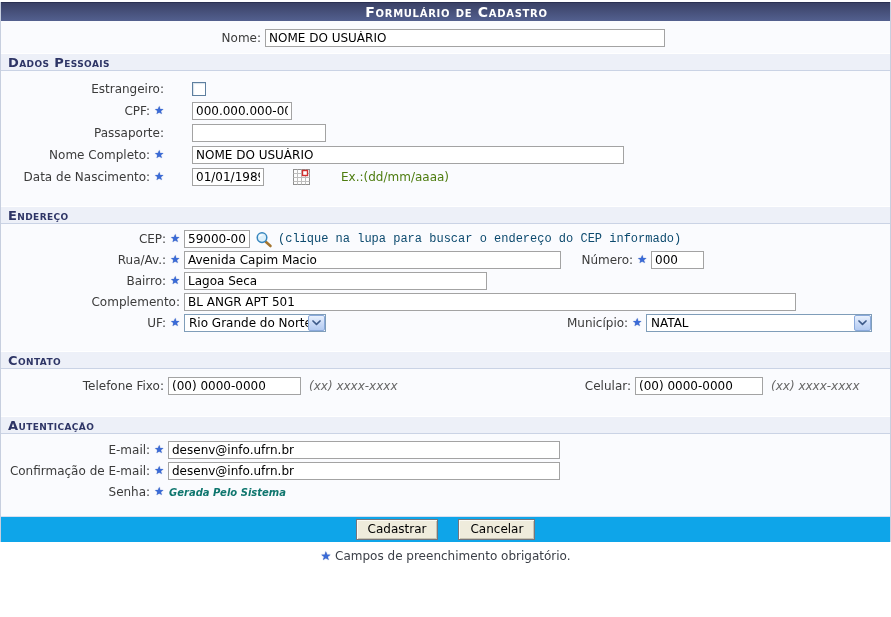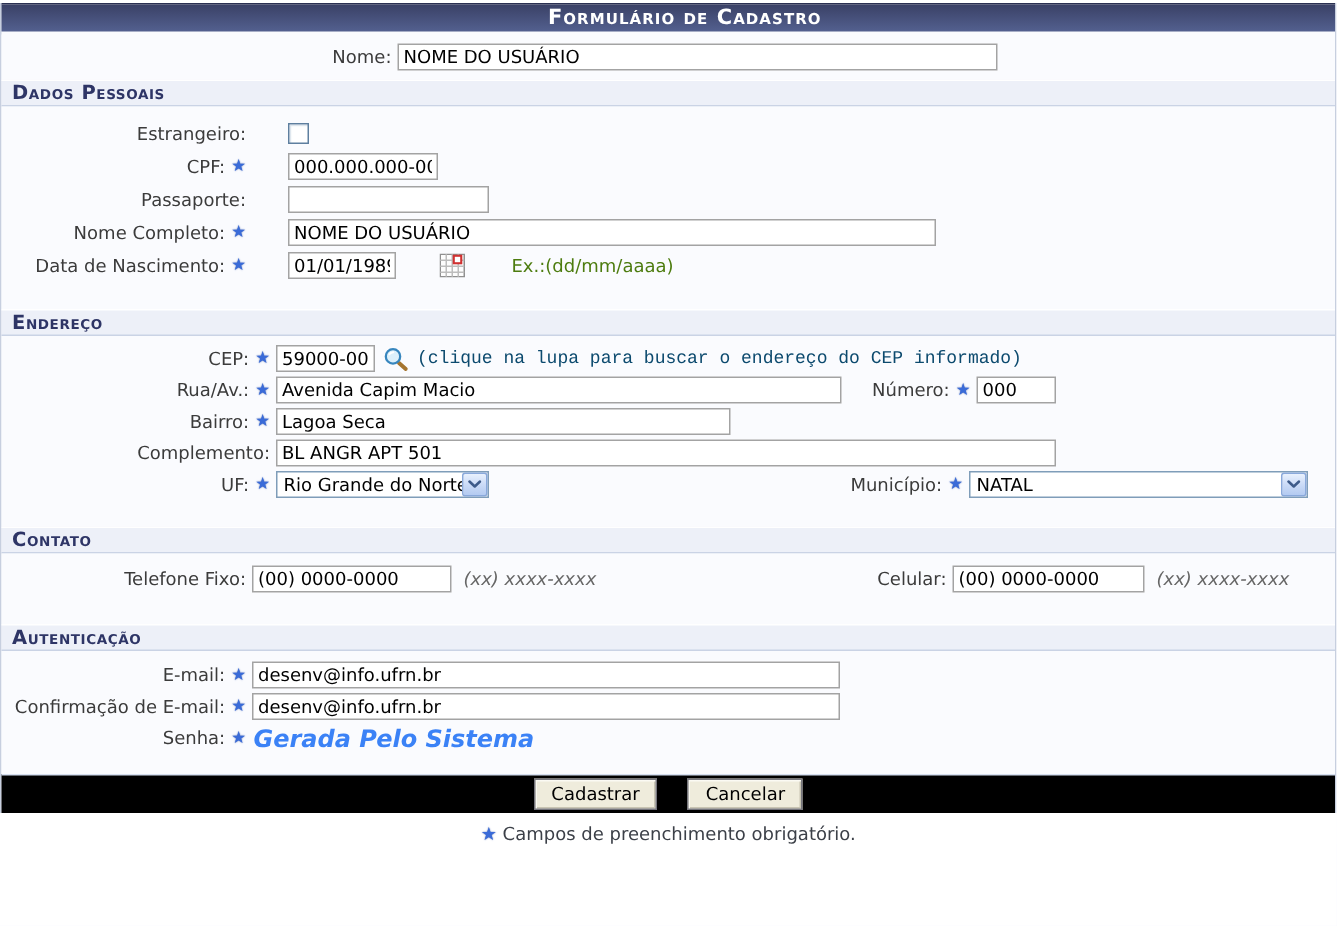--- a/index.html
+++ b/index.html
@@ -60,23 +60,23 @@
     border:1px solid #7F9DB9; display:flex; align-items:center;
   }
   .xp-select .val { flex:1; padding:0 4px; color:#000; white-space:nowrap; overflow:hidden; }
   .xp-arrow {
     width:17px; height:16px; margin:0; flex:none;
     background:linear-gradient(to bottom,#E9F1FD,#CBDBF7 50%,#B4CBF1);
     border:1px solid #8AA9DB; border-radius:2px;
     display:flex; align-items:center; justify-content:center;
   }
   .abs { position:absolute; top:0; height:18px; display:flex; align-items:center; }
-  .senha-text { color:#3b82f6; font-weight:bold; font-style:italic; margin-left:5px; font-size:16px; }
+  .senha-text { color:#0f766e; font-weight:bold; font-style:italic; margin-left:5px; font-size:10px; }
   .btn-row {
-    height:26px; background:#000000; border-top:1px solid #D6DFF0;
+    height:26px; background:#0ea5e9; border-top:1px solid #D6DFF0;
     display:flex; align-items:center; justify-content:center; gap:20px;
   }
   button.xp-btn {
     background:#EFECDC; color:#000; border:1px solid #75757C;
     box-shadow:inset 1px 1px 0 #FBFAF3, inset -1px -1px 0 #C8C4B2;
     font-family:"DejaVu Sans","Liberation Sans",sans-serif; font-size:12px;
     padding:2px 11px 3px; cursor:pointer;
   }
   .footer { margin-top:7px; text-align:center; color:#3C4048; }
   .footer .star { font-size:12px; }
@@ -191,21 +191,21 @@
         <span>Bairro:</span>
         <span class="star">★</span>
       </div>
       <input class="txt" style="width: 303px;" value="Lagoa Seca">
     </div>
 
     <div class="row m3">
       <div class="lbl">
         <span>Complemento:</span>
       </div>
-      <input class="txt" style="width: 520px;" value="BL ANGR APT 501">
+      <input class="txt" style="width: 612px;" value="BL ANGR APT 501">
     </div>
 
     <div class="row m3">
       <div class="lbl">
         <span>UF:</span>
         <span class="star">★</span>
       </div>
       <div class="xp-select" style="width:142px">
         <span class="val">Rio Grande do Norte</span>
         <span class="xp-arrow">

